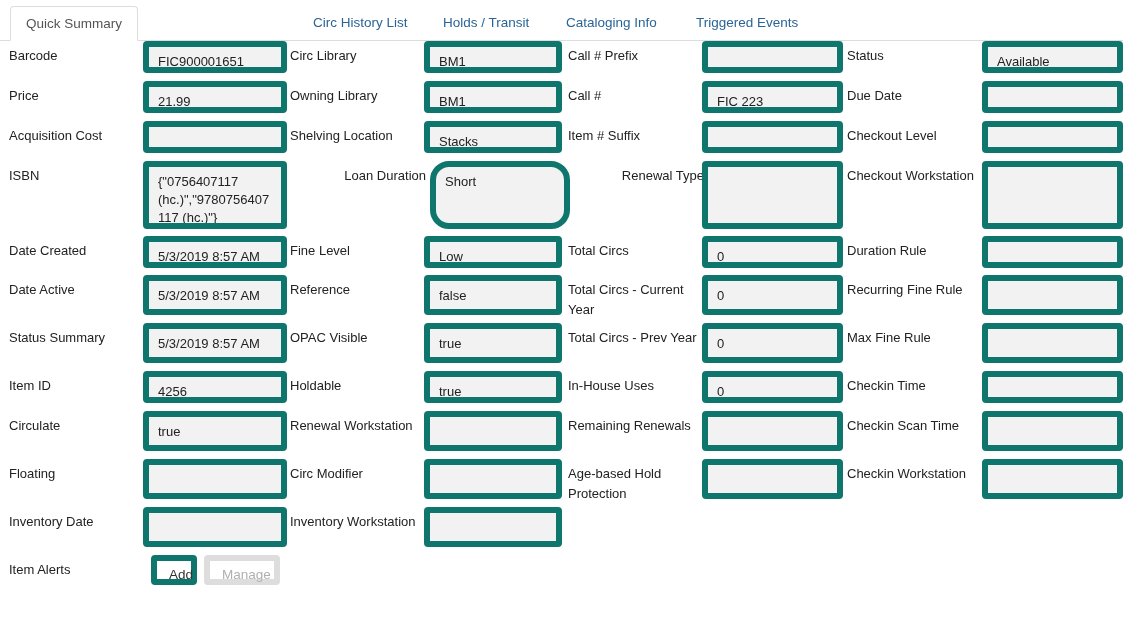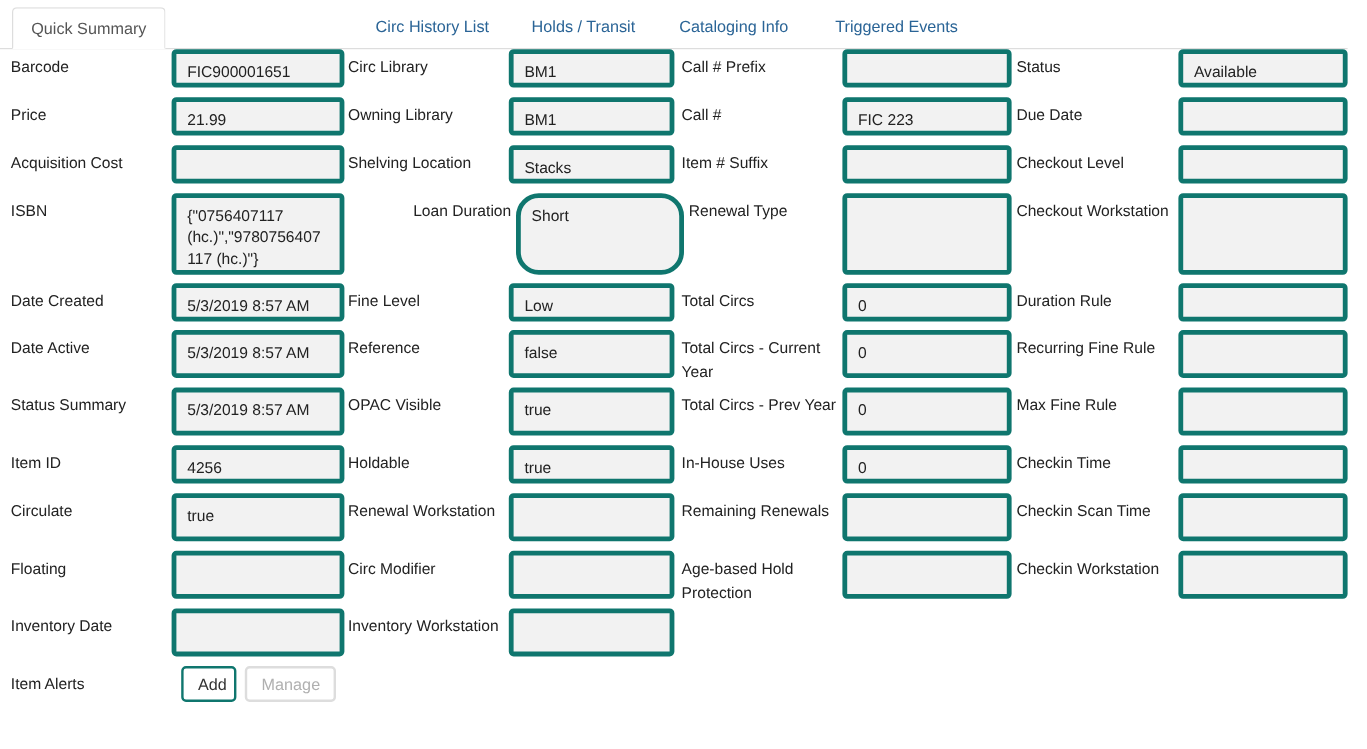--- a/index.html
+++ b/index.html
@@ -62,21 +62,21 @@
   .cell-label {
     position: absolute;
     font-size: 13px;
     color: #222222;
     line-height: 20px;
     white-space: normal;
   }
   .cell-field {
     position: absolute;
     background: #f2f2f2;
-    border: 4px solid #0f766e;
+    border: 6px solid #0f766e;
     border-radius: 4px;
     box-sizing: border-box;
     font-size: 13px;
     color: #222222;
     line-height: 18px;
     padding: 6px 9px;
     overflow: hidden;
     word-break: break-word;
     cursor: text;
   }
@@ -87,31 +87,31 @@
   .c2-label { left: 290px; width: 128px; }
   .c2-field { left: 424px; width: 138px; }
   .c3-label { left: 568px; width: 130px; }
   .c3-field { left: 702px; width: 141px; }
   .c4-label { left: 847px; width: 130px; }
   .c4-field { left: 982px; width: 141px; }
 
   
   .isbn-row .c2-label { left: 298px; text-align: right; }
   .isbn-row .c2-field { left: 430px; width: 140px; }
-  .isbn-row .c3-label { left: 574px; }
+  .isbn-row .c3-label { left: 574px; text-align: right; }
 
   
   .btn {
     position: absolute;
     box-sizing: border-box;
     height: 30px;
     line-height: 28px;
     text-align: center;
     background: #ffffff;
-    border: 2px solid #0f766e;
+    border: 6px solid #0f766e;
     border-radius: 4px;
     font-size: 13.5px;
     font-family: "Liberation Sans", sans-serif;
     color: #333333;
     cursor: pointer;
     padding: 0 12px;
   }
   .btn.disabled {
     color: #b0b0b0;
     border-color: #dddddd;

